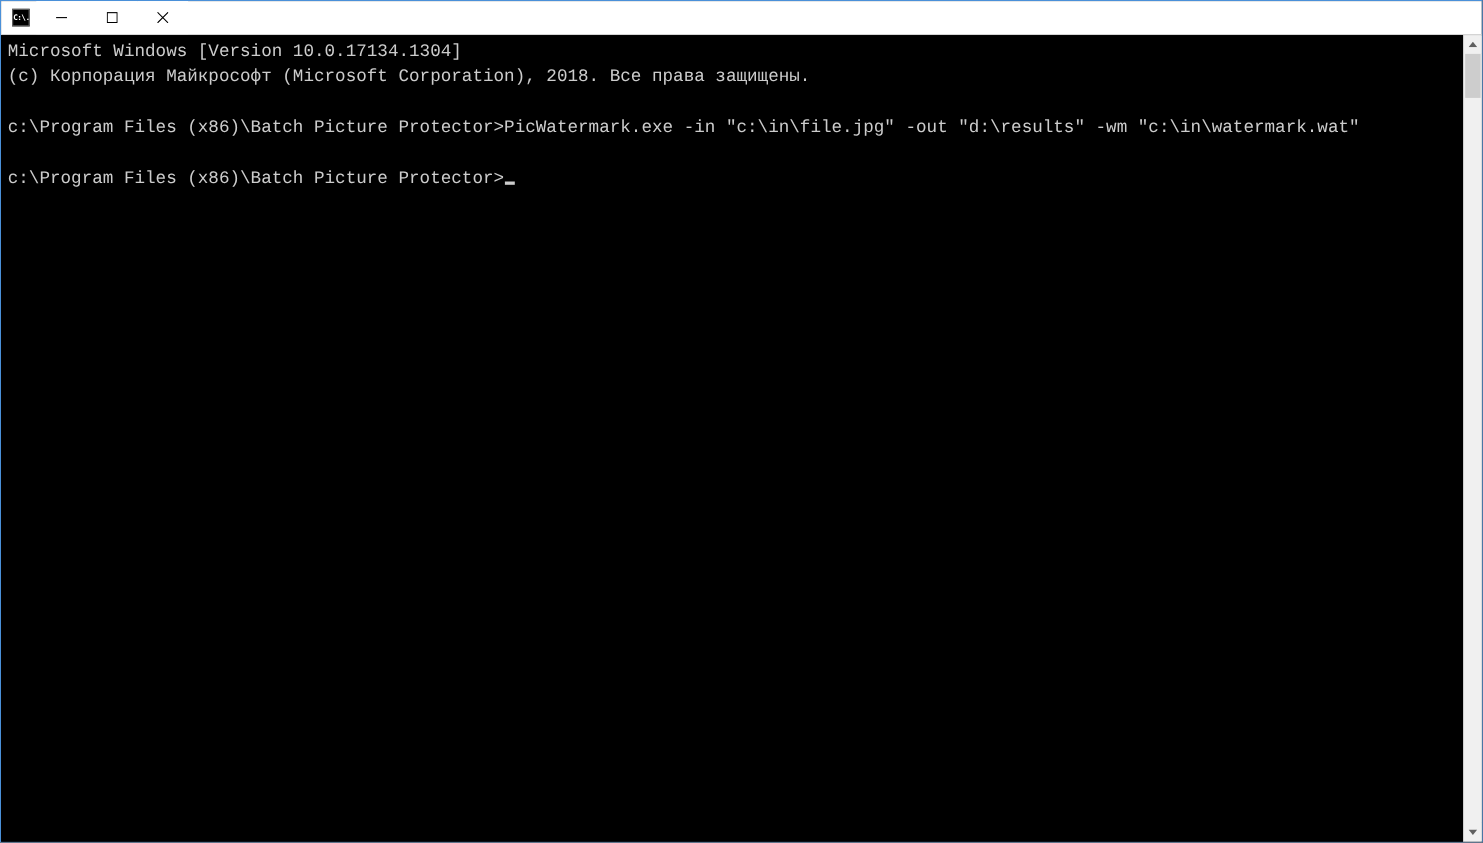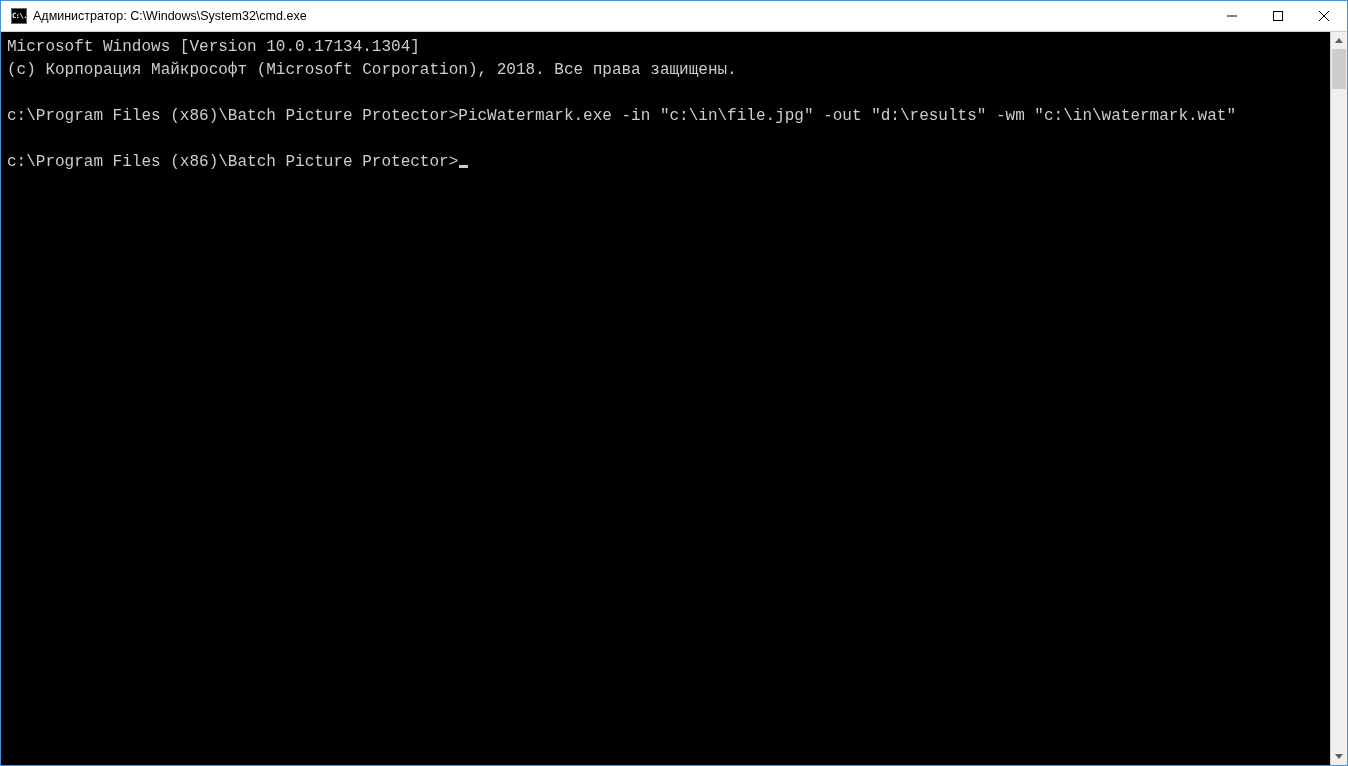--- a/index.html
+++ b/index.html
@@ -106,21 +106,20 @@
 </style>
 </head>
 <body>
 
 <div class="window">
 
   <div class="titlebar">
     <div class="icon-box">
       <div class="cmd-icon">C:\.</div>
     </div>
-    <div class="title-text">Администратор: C:\Windows\System32\cmd.exe</div>
     <div class="win-controls">
       <div class="btn">
         <svg width="10" height="10" viewBox="0 0 10 10">
             <path d="M0 5 H10"></path>
           </svg>
       </div>
       <div class="btn">
         <svg width="10" height="10" viewBox="0 0 10 10">
             <rect x="0.5" y="0.5" width="9" height="9"></rect>
           </svg>

